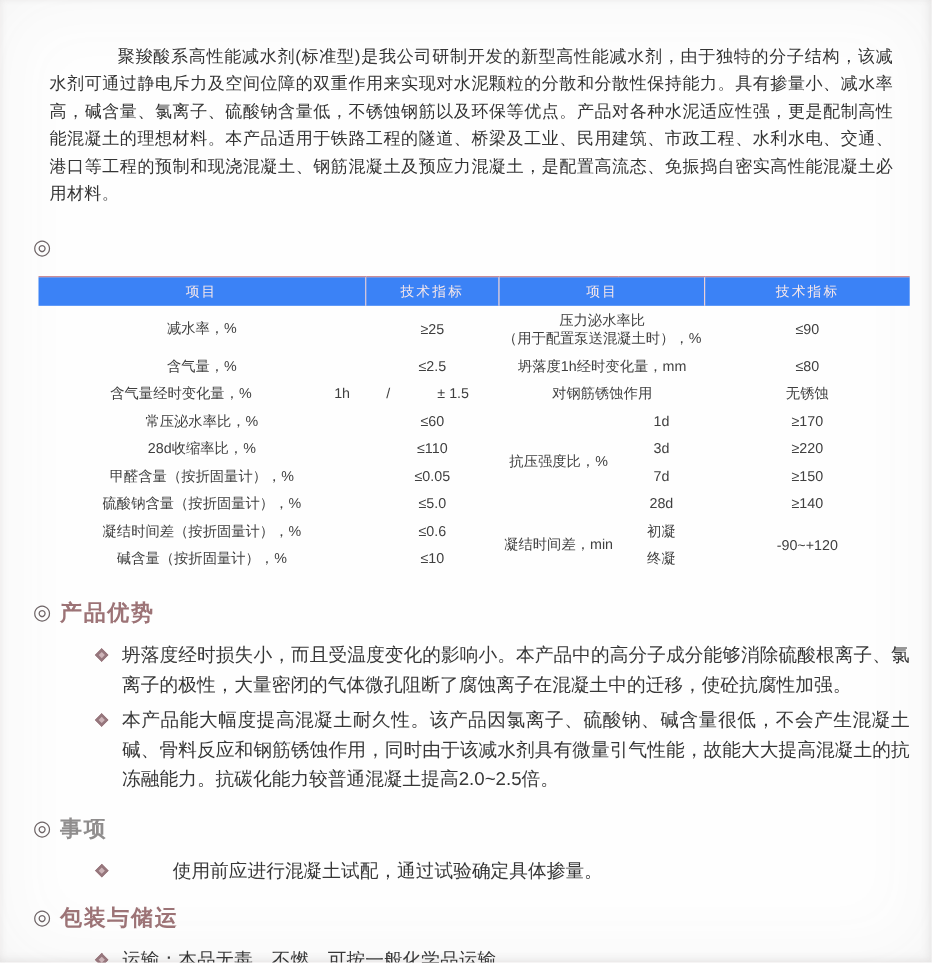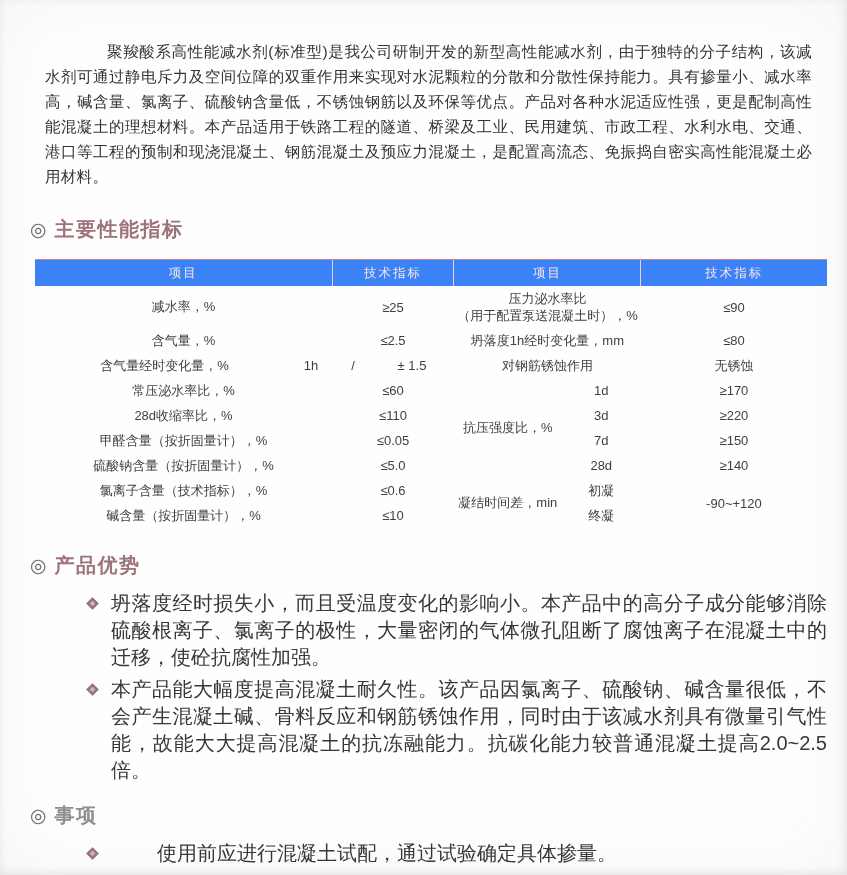--- a/index.html
+++ b/index.html
@@ -58,21 +58,21 @@
   tr.row-tall td{height:40px;}
   .two-line{line-height:17px;white-space:normal;}
   .two-line div{white-space:nowrap;}
   .cell-split{display:flex;align-items:center;}
   .cell-split .grow{flex:1;text-align:center;}
   .cell-split .tag{width:38px;text-align:center;}
   
   ul.bullets{list-style:none;margin:11px 0 0 0;padding:0 0 0 58px;}
   ul.bullets li{
     display:flex;gap:14px;
-    font-size:20px;line-height:27px;
+    font-size:17px;line-height:27px;
     margin-bottom:5px;text-align:justify;
     color:#373737;
   }
   .diamond{
     flex:0 0 auto;width:9px;height:9px;margin-top:9px;
     transform:rotate(45deg);
     background:#cdb4b8;
     box-shadow:inset 0 0 0 2.5px #96767c;
   }
   .li-text{flex:1;}
@@ -81,21 +81,20 @@
 </style>
 </head>
 <body>
 
 <div class="page">
 
   <p class="intro">聚羧酸系高性能减水剂(标准型)是我公司研制开发的新型高性能减水剂，由于独特的分子结构，该减水剂可通过静电斥力及空间位障的双重作用来实现对水泥颗粒的分散和分散性保持能力。具有掺量小、减水率高，碱含量、氯离子、硫酸钠含量低，不锈蚀钢筋以及环保等优点。产品对各种水泥适应性强，更是配制高性能混凝土的理想材料。本产品适用于铁路工程的隧道、桥梁及工业、民用建筑、市政工程、水利水电、交通、港口等工程的预制和现浇混凝土、钢筋混凝土及预应力混凝土，是配置高流态、免振捣自密实高性能混凝土必用材料。</p>
 
   <h2 class="sec mt-perf">
     <span class="marker">◎</span>
-    <span>主要性能指标</span>
   </h2>
 
   <div class="table-wrap">
     <table>
       <colgroup>
           <col class="c1">
           <col class="c2">
           <col class="c3a">
           <col class="c3b">
           <col class="c4">
@@ -159,21 +158,21 @@
           <td>7d</td>
           <td>≥150</td>
         </tr>
         <tr>
           <td>硫酸钠含量（按折固量计），%</td>
           <td>≤5.0</td>
           <td>28d</td>
           <td>≥140</td>
         </tr>
         <tr>
-          <td>氯离子含量（技术指标），%</td>
+          <td>凝结时间差（按折固量计），%</td>
           <td>≤0.6</td>
           <td rowspan="2">凝结时间差，min</td>
           <td>初凝</td>
           <td rowspan="2">-90~+120</td>
         </tr>
         <tr>
           <td>碱含量（按折固量计），%</td>
           <td>≤10</td>
           <td>终凝</td>
         </tr>

